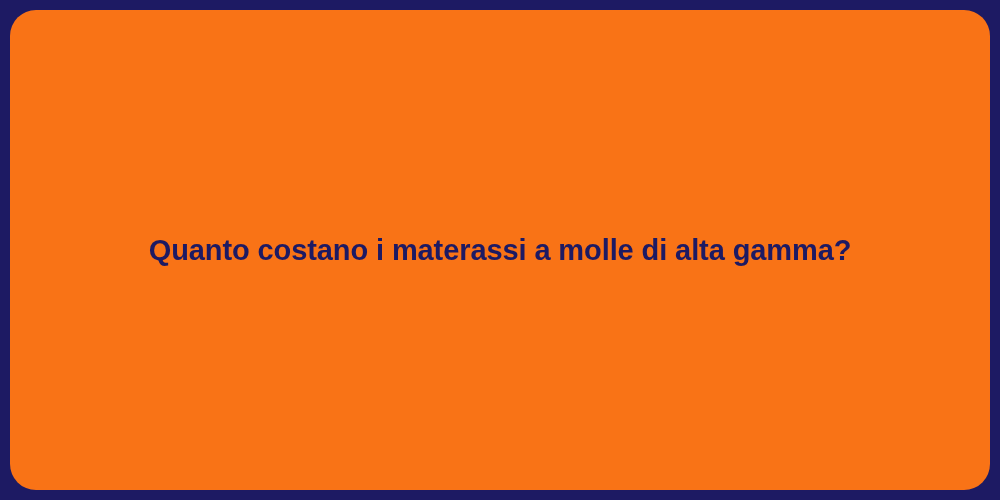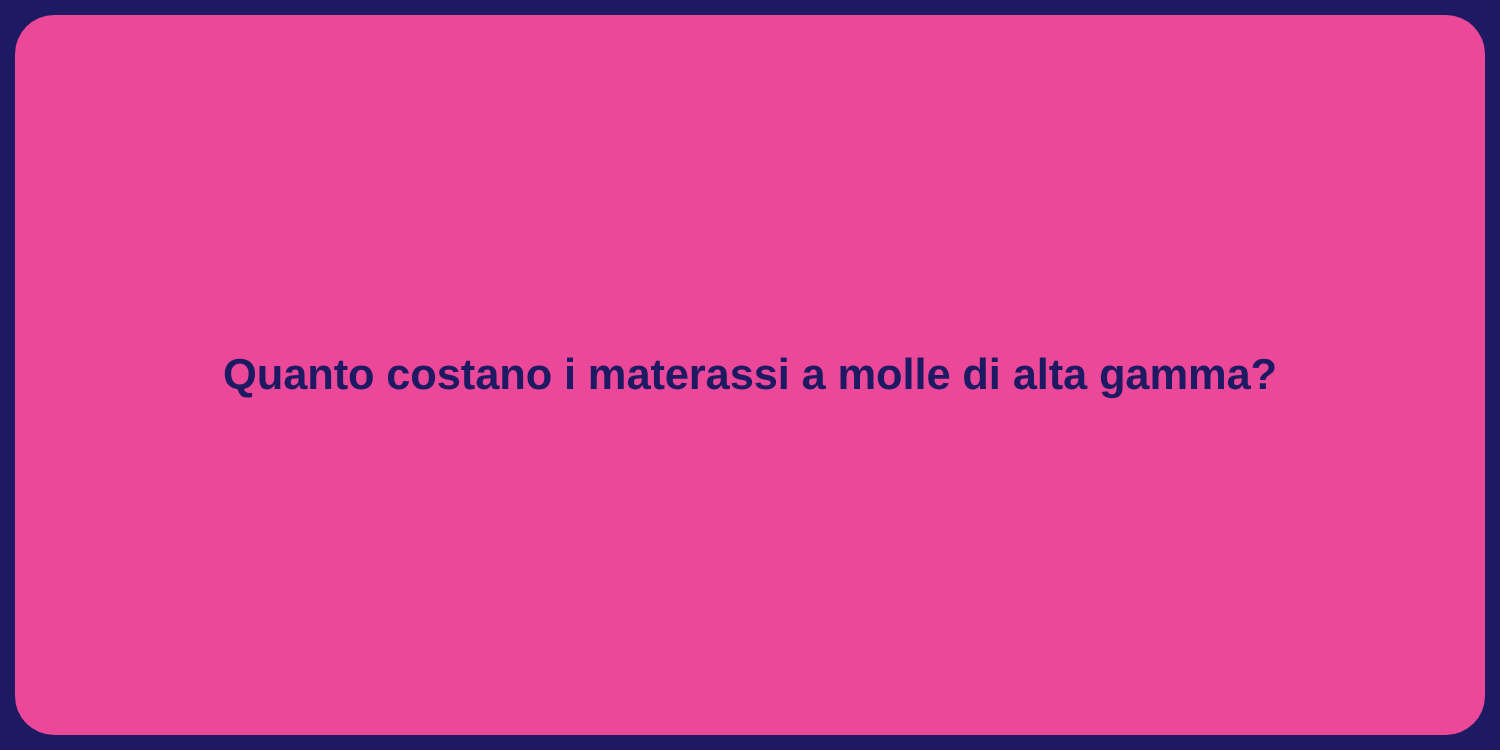--- a/index.html
+++ b/index.html
@@ -25,21 +25,21 @@
     justify-content: center;
   }
 
   #card {
     position: absolute;
     left: 10px;
     top: 10px;
     width: 980px;
     height: 480px;
     box-sizing: border-box;
-    background: #ec4899;
+    background: #f97316;
     border-radius: 26px;
     display: flex;
     align-items: center;
     justify-content: center;
     overflow: hidden;
   }
 
   #headline {
     margin: 0;
     padding: 0 40px;

